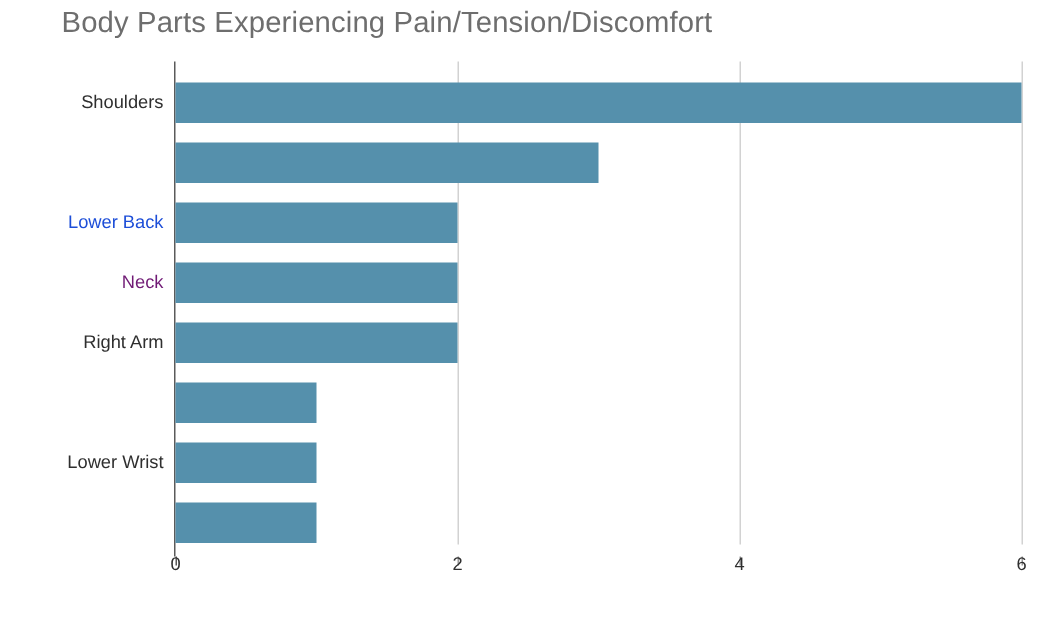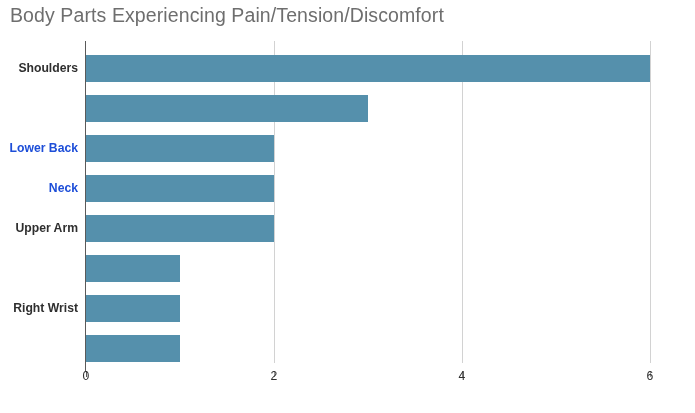--- a/index.html
+++ b/index.html
@@ -11,20 +11,21 @@
     height: 413px;
     background: #ffffff;
     font-family: "Liberation Sans", sans-serif;
     overflow: hidden;
   }
   #chart-root {
     position: relative;
     width: 573px;
     height: 413px;
     background: #ffffff;
+    margin-left: 31px;
   }
   
   #chart-title {
     position: absolute;
     left: 10px;
     top: 4px;
     font-size: 19.5px;
     font-weight: 400;
     color: #6e6e6e;
     letter-spacing: 0.1px;
@@ -73,21 +74,20 @@
     color: #2f2f2f;
     white-space: nowrap;
     line-height: 27px;
   }
   #ytick-labels {
     position: absolute;
     left: 0;
     top: 41px;
     width: 78px;
     height: 322px;
-    font-weight: bold;
   }
   #ytick-labels .ytick-label {
     position: absolute;
     right: 0;
     left: auto;
     width: 78px;
     height: 27px;
   }
   
   #xtick-marks {
@@ -162,23 +162,23 @@
         </div>
         <div class="bar-row" style="top: 294px; width: 94px;">
           <div class="bar" style="background: rgb(85, 144, 172);"></div>
         </div>
       </div>
   </div>
 
   <div id="ytick-labels">
       <div class="ytick-label" style="top: 14px; color: rgb(47, 47, 47);">Shoulders</div>
       <div class="ytick-label" style="top: 94px; color: #1d4ed8; padding-left: 40px;">Lower Back</div>
-      <div class="ytick-label" style="top: 134px; color: #1d4ed8;">Neck</div>
-      <div class="ytick-label" style="top: 174px; color: rgb(47, 47, 47);">Upper Arm</div>
-      <div class="ytick-label" style="top: 254px; color: rgb(47, 47, 47);">Right Wrist</div>
+      <div class="ytick-label" style="top: 134px; color: #701a75;">Neck</div>
+      <div class="ytick-label" style="top: 174px; color: rgb(47, 47, 47);">Right Arm</div>
+      <div class="ytick-label" style="top: 254px; color: rgb(47, 47, 47);">Lower Wrist</div>
     </div>
 
   <div id="xtick-marks">
       <div class="xtick-mark major" style="left: 0px;"></div>
       <div class="xtick-mark" style="left: 188px;"></div>
       <div class="xtick-mark" style="left: 376px;"></div>
       <div class="xtick-mark" style="left: 564px;"></div>
     </div>
   <div id="xtick-labels">
       <div class="xtick-label" style="left: 0px; color: rgb(47, 47, 47);">0</div>

